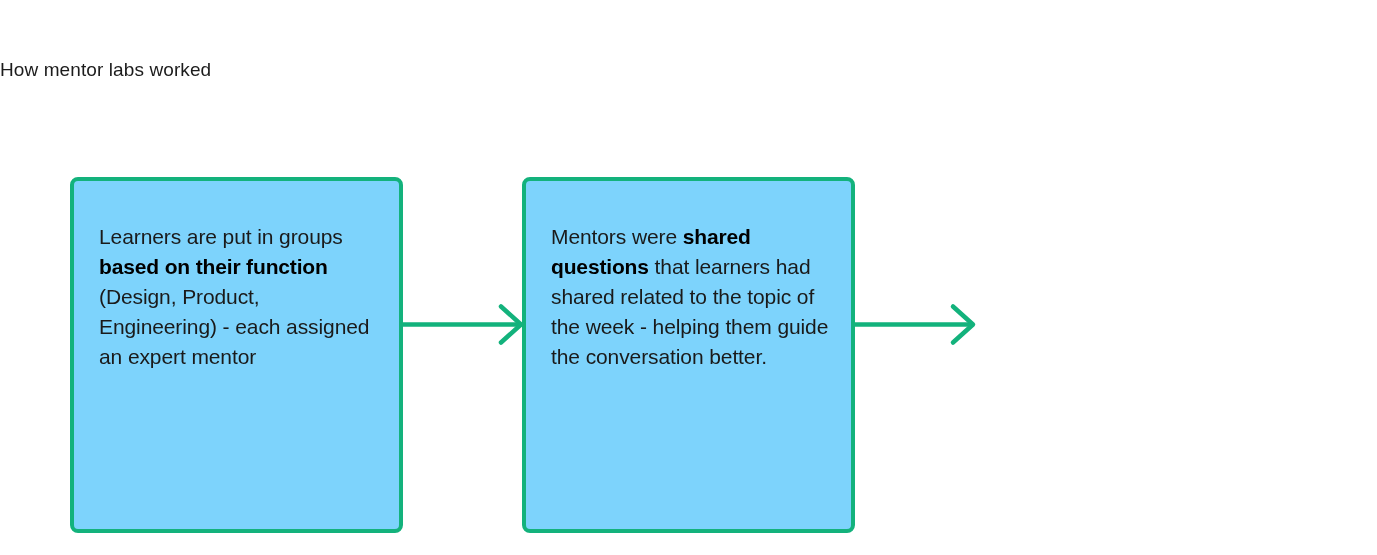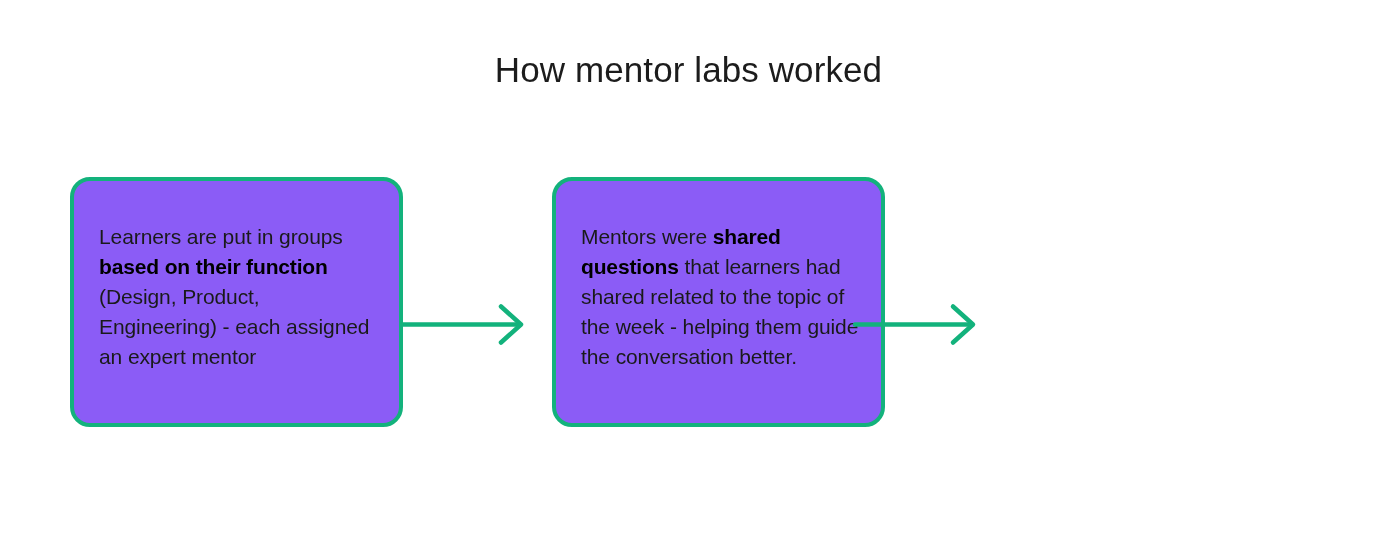--- a/index.html
+++ b/index.html
@@ -18,42 +18,42 @@
     background: #ffffff;
     overflow: hidden;
   }
 
   
   #diagram-title {
     position: absolute;
     left: 0;
     top: 50px;
     width: 1377px;
-    text-align: center;
-    font-size: 35px;
+    text-align: left;
+    font-size: 19px;
     font-weight: 300;
     letter-spacing: 0.1px;
     color: #1c1c1c;
     line-height: 40px;
     white-space: nowrap;
   }
 
   
   .flow-box {
     position: absolute;
     top: 177px;
     width: 333px;
-    height: 250px;
+    height: 356px;
     box-sizing: border-box;
     border: 4px solid #13b27c;
-    border-radius: 20px;
-    background: #8b5cf6;
+    border-radius: 8px;
+    background: #7dd3fc;
   }
   #box-1 { left: 70px; }
-  #box-2 { left: 552px; }
+  #box-2 { left: 522px; }
   #box-3 { left: 975px; }
 
   .box-text {
     position: absolute;
     left: 25px;
     right: 18px;
     top: 41px;
     font-size: 21px;
     line-height: 30px;
     color: #1a1a1a;

